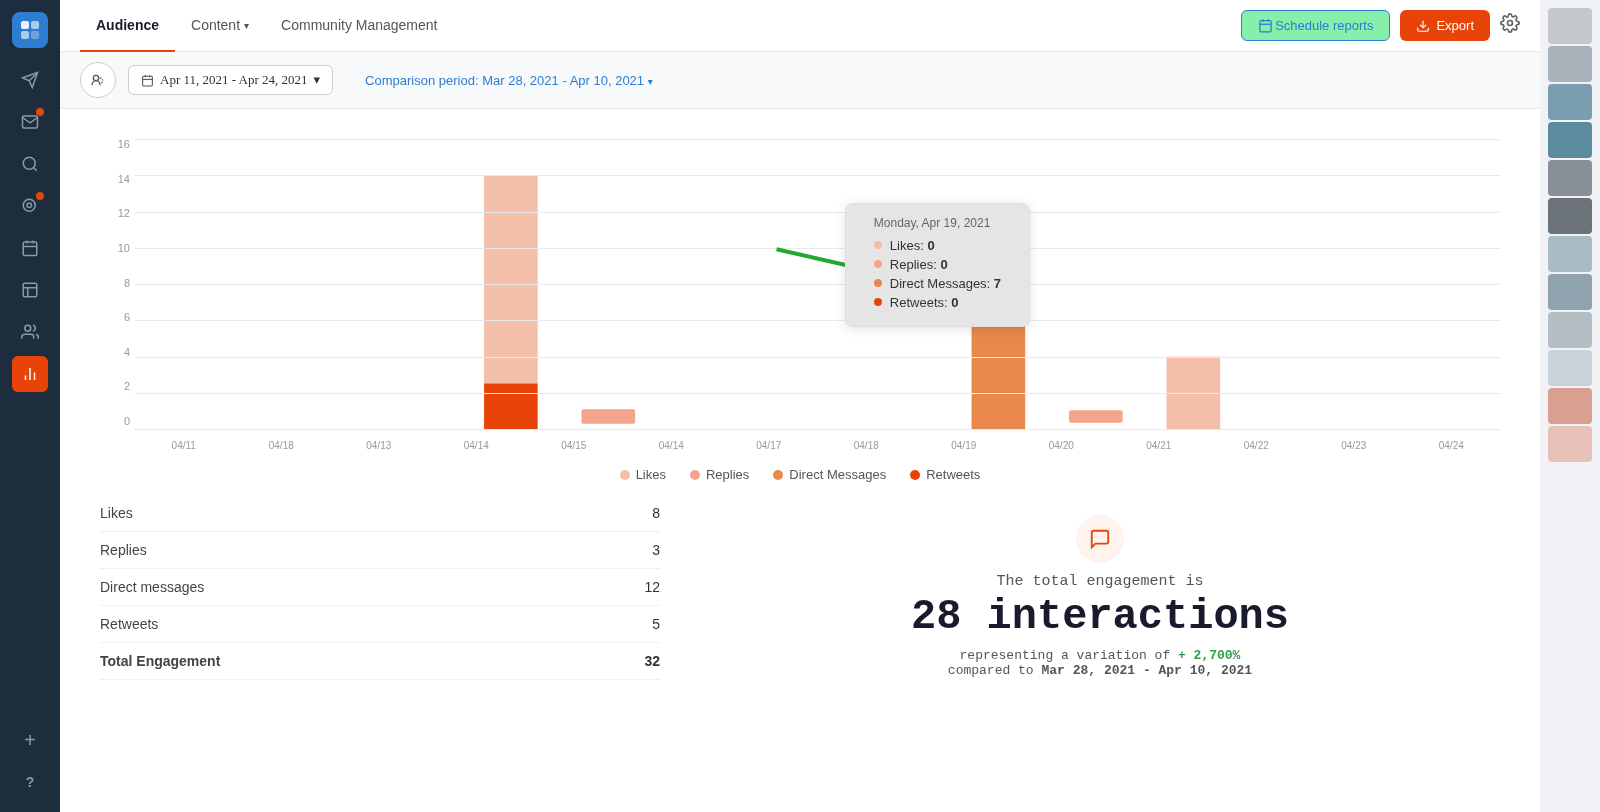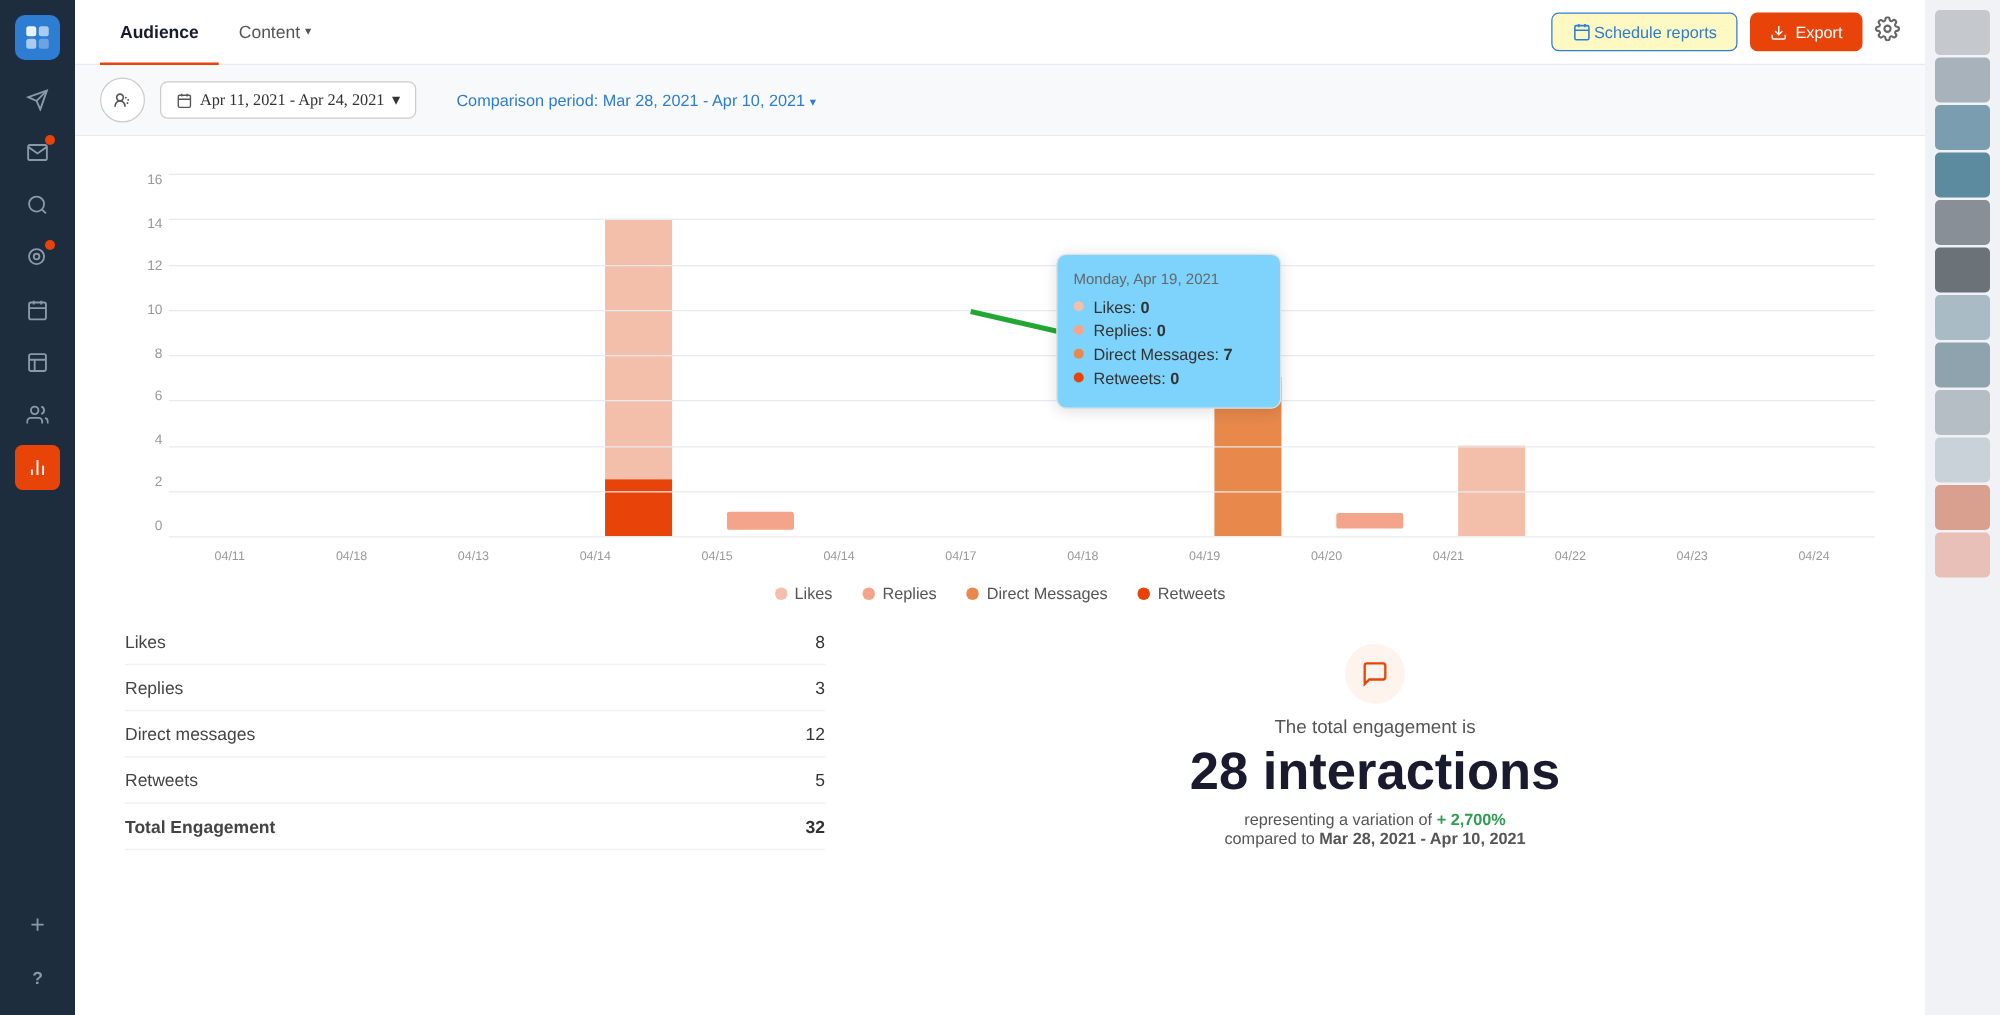--- a/index.html
+++ b/index.html
@@ -96,21 +96,21 @@
       border-bottom: 2px solid #e8440a;
       font-weight: 600;
     }
     .nav-tab .chevron { margin-left: 4px; font-size: 10px; }
 
     .top-nav-right {
       margin-left: auto;
       display: flex; align-items: center; gap: 10px;
     }
     .btn-schedule {
-      background: #fef9c3;
+      background: #86efac;
       border: 1.5px solid #2d7dd2;
       color: #2d7dd2;
       padding: 7px 16px;
       border-radius: 6px;
       font-size: 13px;
       font-weight: 500;
       cursor: pointer;
       display: flex; align-items: center; gap: 2px;
     }
     .btn-export {
@@ -219,24 +219,24 @@
     .x-label {
       flex: 1;
       text-align: center;
       font-size: 10px;
       color: #999;
     }
 
     
     .tooltip-box {
       position: absolute;
-      background: #7dd3fc;
+      background: #e5e5e5;
       border: 1px solid #e0e0e0;
       border-radius: 8px;
-      padding: 12px 13px;
+      padding: 12px 28px;
       box-shadow: 0 2px 12px rgba(0,0,0,0.12);
       min-width: 180px;
       z-index: 10;
     }
     .tooltip-date {
       font-size: 12px;
       color: #666;
       margin-bottom: 8px;
       font-weight: 500;
     }
@@ -299,20 +299,21 @@
 
     
     .summary-card {
       flex: 1;
       display: flex;
       flex-direction: column;
       align-items: center;
       justify-content: space-between;
       text-align: center;
       padding: 20px;
+      font-family: Liberation Mono, monospace;
     }
     .summary-icon {
       width: 48px; height: 48px;
       background: #fff3ee;
       border-radius: 50%;
       display: flex; align-items: center; justify-content: center;
       font-size: 22px;
       margin-bottom: 10px;
     }
     .summary-text {
@@ -412,20 +413,23 @@
 
 <div class="main-area">
 
   <div class="top-nav">
     <div class="nav-tab active">
       <span>Audience</span>
     </div>
     <div class="nav-tab">
       <span>Content</span>
       <span class="chevron">▾</span>
+    </div>
+    <div class="nav-tab">
+      <span>Community Management</span>
     </div>
     <div class="top-nav-right">
       <button class="btn-schedule">
         <svg width="15" height="15" viewBox="0 0 24 24" fill="none" stroke="#2d7dd2" stroke-width="2">
           <rect x="3" y="4" width="18" height="18" rx="2"></rect>
             <line x1="16" y1="2" x2="16" y2="6"></line>
             <line x1="8" y1="2" x2="8" y2="6"></line>
             <line x1="3" y1="10" x2="21" y2="10"></line>
         </svg>
         <span>Schedule reports</span>

